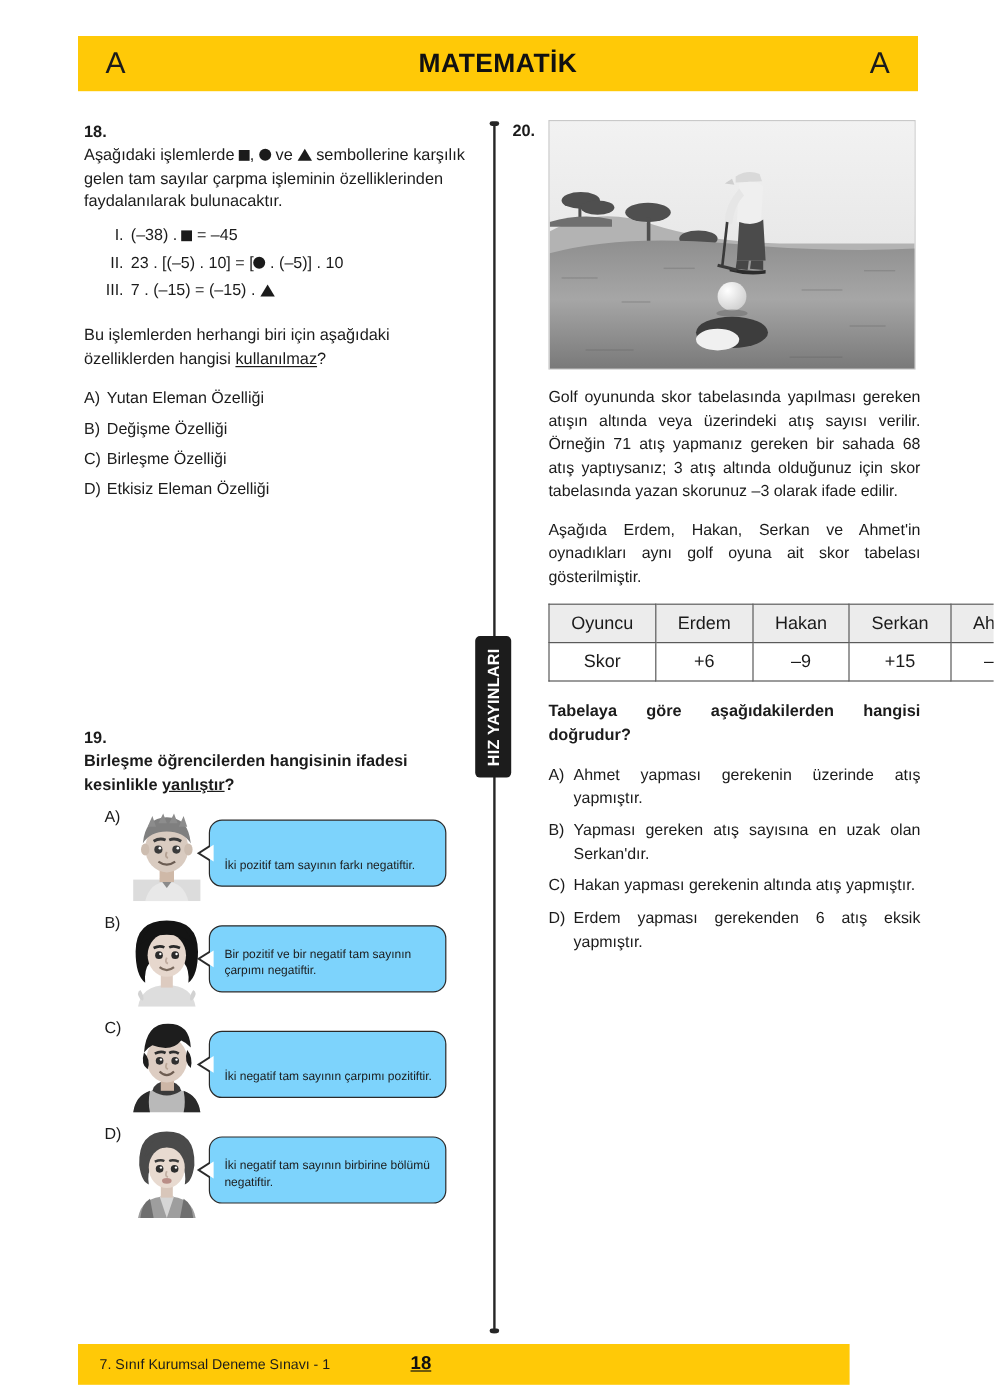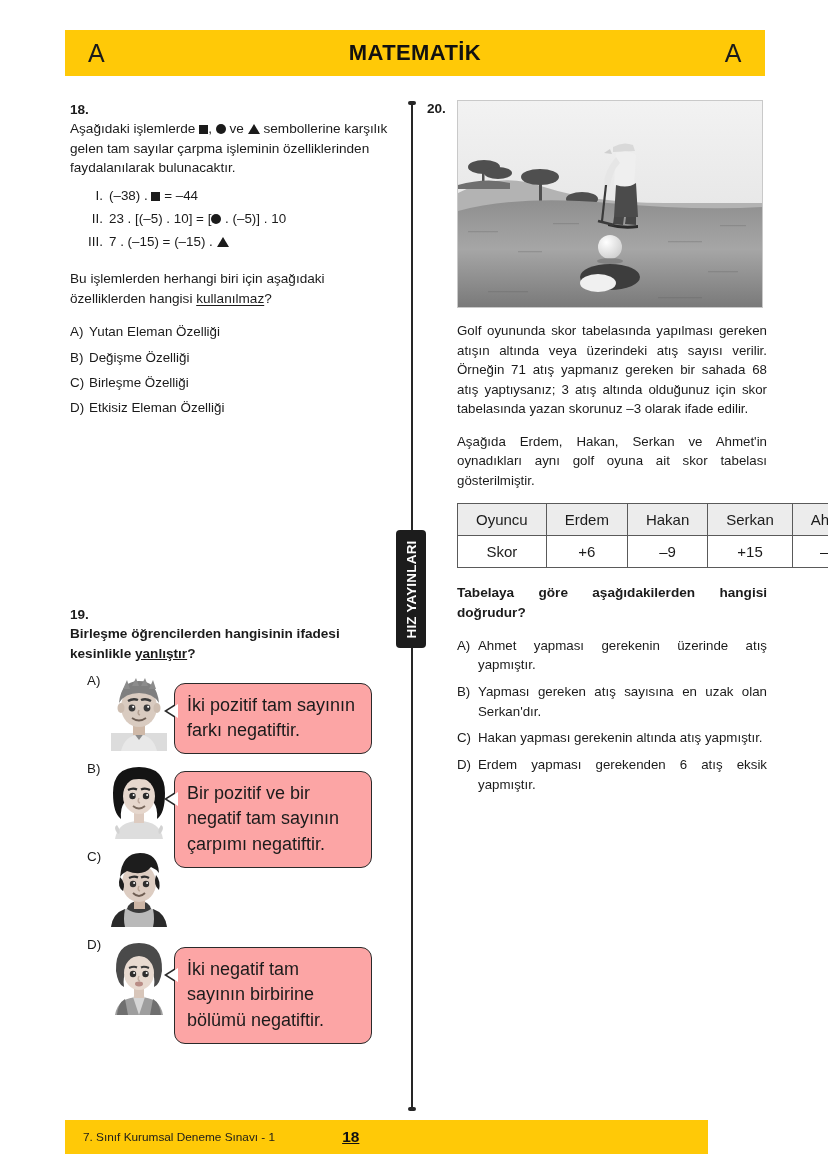--- a/index.html
+++ b/index.html
@@ -78,23 +78,23 @@
   .opt { display: flex; margin-bottom: 4.5px; }
   .opt-lbl { width: 19px; flex: none; }
   .opt-txt { flex: 1; }
 
   
   .choice { position: relative; margin-top: 10px; height: 78px; }
   .choice-lbl { position: absolute; left: 17px; top: 0px; font-size: 13.4px; }
   .avatar { position: absolute; left: 33px; top: 4px; width: 72px; height: 74px; }
   .bubble {
     position: absolute; left: 104px; top: 10px; width: 198px; min-height: 56px;
-    border: 1.6px solid #2a2a2a; border-radius: 11px; background: #fca5a5;
-    padding: 9px 10px 9px 12px; font-size: 18px; line-height: 1.42;
-    display: flex; align-items: center;
+    border: 1.6px solid #2a2a2a; border-radius: 11px; background: #7dd3fc;
+    padding: 9px 10px 9px 12px; font-size: 10px; line-height: 1.42;
+    display: flex; align-items: flex-end;
   }
   .bubble::before {
     content: ""; position: absolute; left: -11px; top: 20px;
     width: 0; height: 0;
     border-top: 7px solid transparent; border-bottom: 7px solid transparent;
     border-right: 11px solid #2a2a2a;
   }
   .bubble::after {
     content: ""; position: absolute; left: -8px; top: 20px;
     width: 0; height: 0;
@@ -155,21 +155,21 @@
         <span class="q-stem"><span>Aşağıdaki işlemlerde</span>
           <span class="sym sym-sq"></span><span>, </span><span class="sym sym-ci"></span>
           <span>ve</span>
           <span class="sym sym-tr"></span>
           <span>sembollerine karşılık gelen tam sayılar çarpma işleminin özelliklerinden faydalanılarak bulunacaktır.</span></span>
       </div>
 
       <div class="roman-list">
         <div class="roman-row">
           <span class="roman-lbl">I.</span>
-          <span><span>(–38) . </span><span class="sym sym-sq"></span><span> = –44</span></span>
+          <span><span>(–38) . </span><span class="sym sym-sq"></span><span> = –45</span></span>
         </div>
         <div class="roman-row">
           <span class="roman-lbl">II.</span>
           <span><span>23 . [(–5) . 10] = [</span><span class="sym sym-ci"></span><span> . (–5)] . 10</span></span>
         </div>
         <div class="roman-row">
           <span class="roman-lbl">III.</span>
           <span><span>7 . (–15) = (–15) . </span><span class="sym sym-tr"></span></span>
         </div>
       </div>
@@ -277,20 +277,23 @@
               <path d="M26 25 q5 -2.5 9 -0.5" stroke="#2e2e2e" stroke-width="2.2" fill="none"></path>
               <path d="M38 24.5 q4 -2 8 0.5" stroke="#2e2e2e" stroke-width="2.2" fill="none"></path>
               <circle cx="30" cy="31" r="3.2" fill="#2f2f2f"></circle>
                 <circle cx="31.1" cy="30" r="1" fill="#fff"></circle>
               <circle cx="43" cy="31" r="3.2" fill="#2f2f2f"></circle>
                 <circle cx="44.1" cy="30" r="1" fill="#fff"></circle>
               <path d="M36 33 q-2 4 1 5" stroke="#bba797" stroke-width="1.5" fill="none"></path>
               <path d="M30 40 q6 6 12 0" stroke="#6e5d52" stroke-width="1.8" fill="none"></path>
             </svg>
           </span>
+          <div class="bubble">
+            <span>İki negatif tam sayının çarpımı pozitiftir.</span>
+          </div>
         </div>
 
         <div class="choice">
           <span class="choice-lbl">D)</span>
           <span class="avatar">
             <svg viewBox="0 0 72 74" width="72" height="74">
               <path d="M12 74 q3 -18 24 -18 q21 0 24 18 z" fill="#9e9e9e"></path>
               <path d="M30 56 l6 18 l6 -18 q-6 -4 -12 0 z" fill="#d6d6d6"></path>
               <path d="M14 74 q1 -12 8 -16 l3 16 z" fill="#6f6f6f"></path>
               <path d="M58 74 q-1 -12 -8 -16 l-3 16 z" fill="#6f6f6f"></path>

